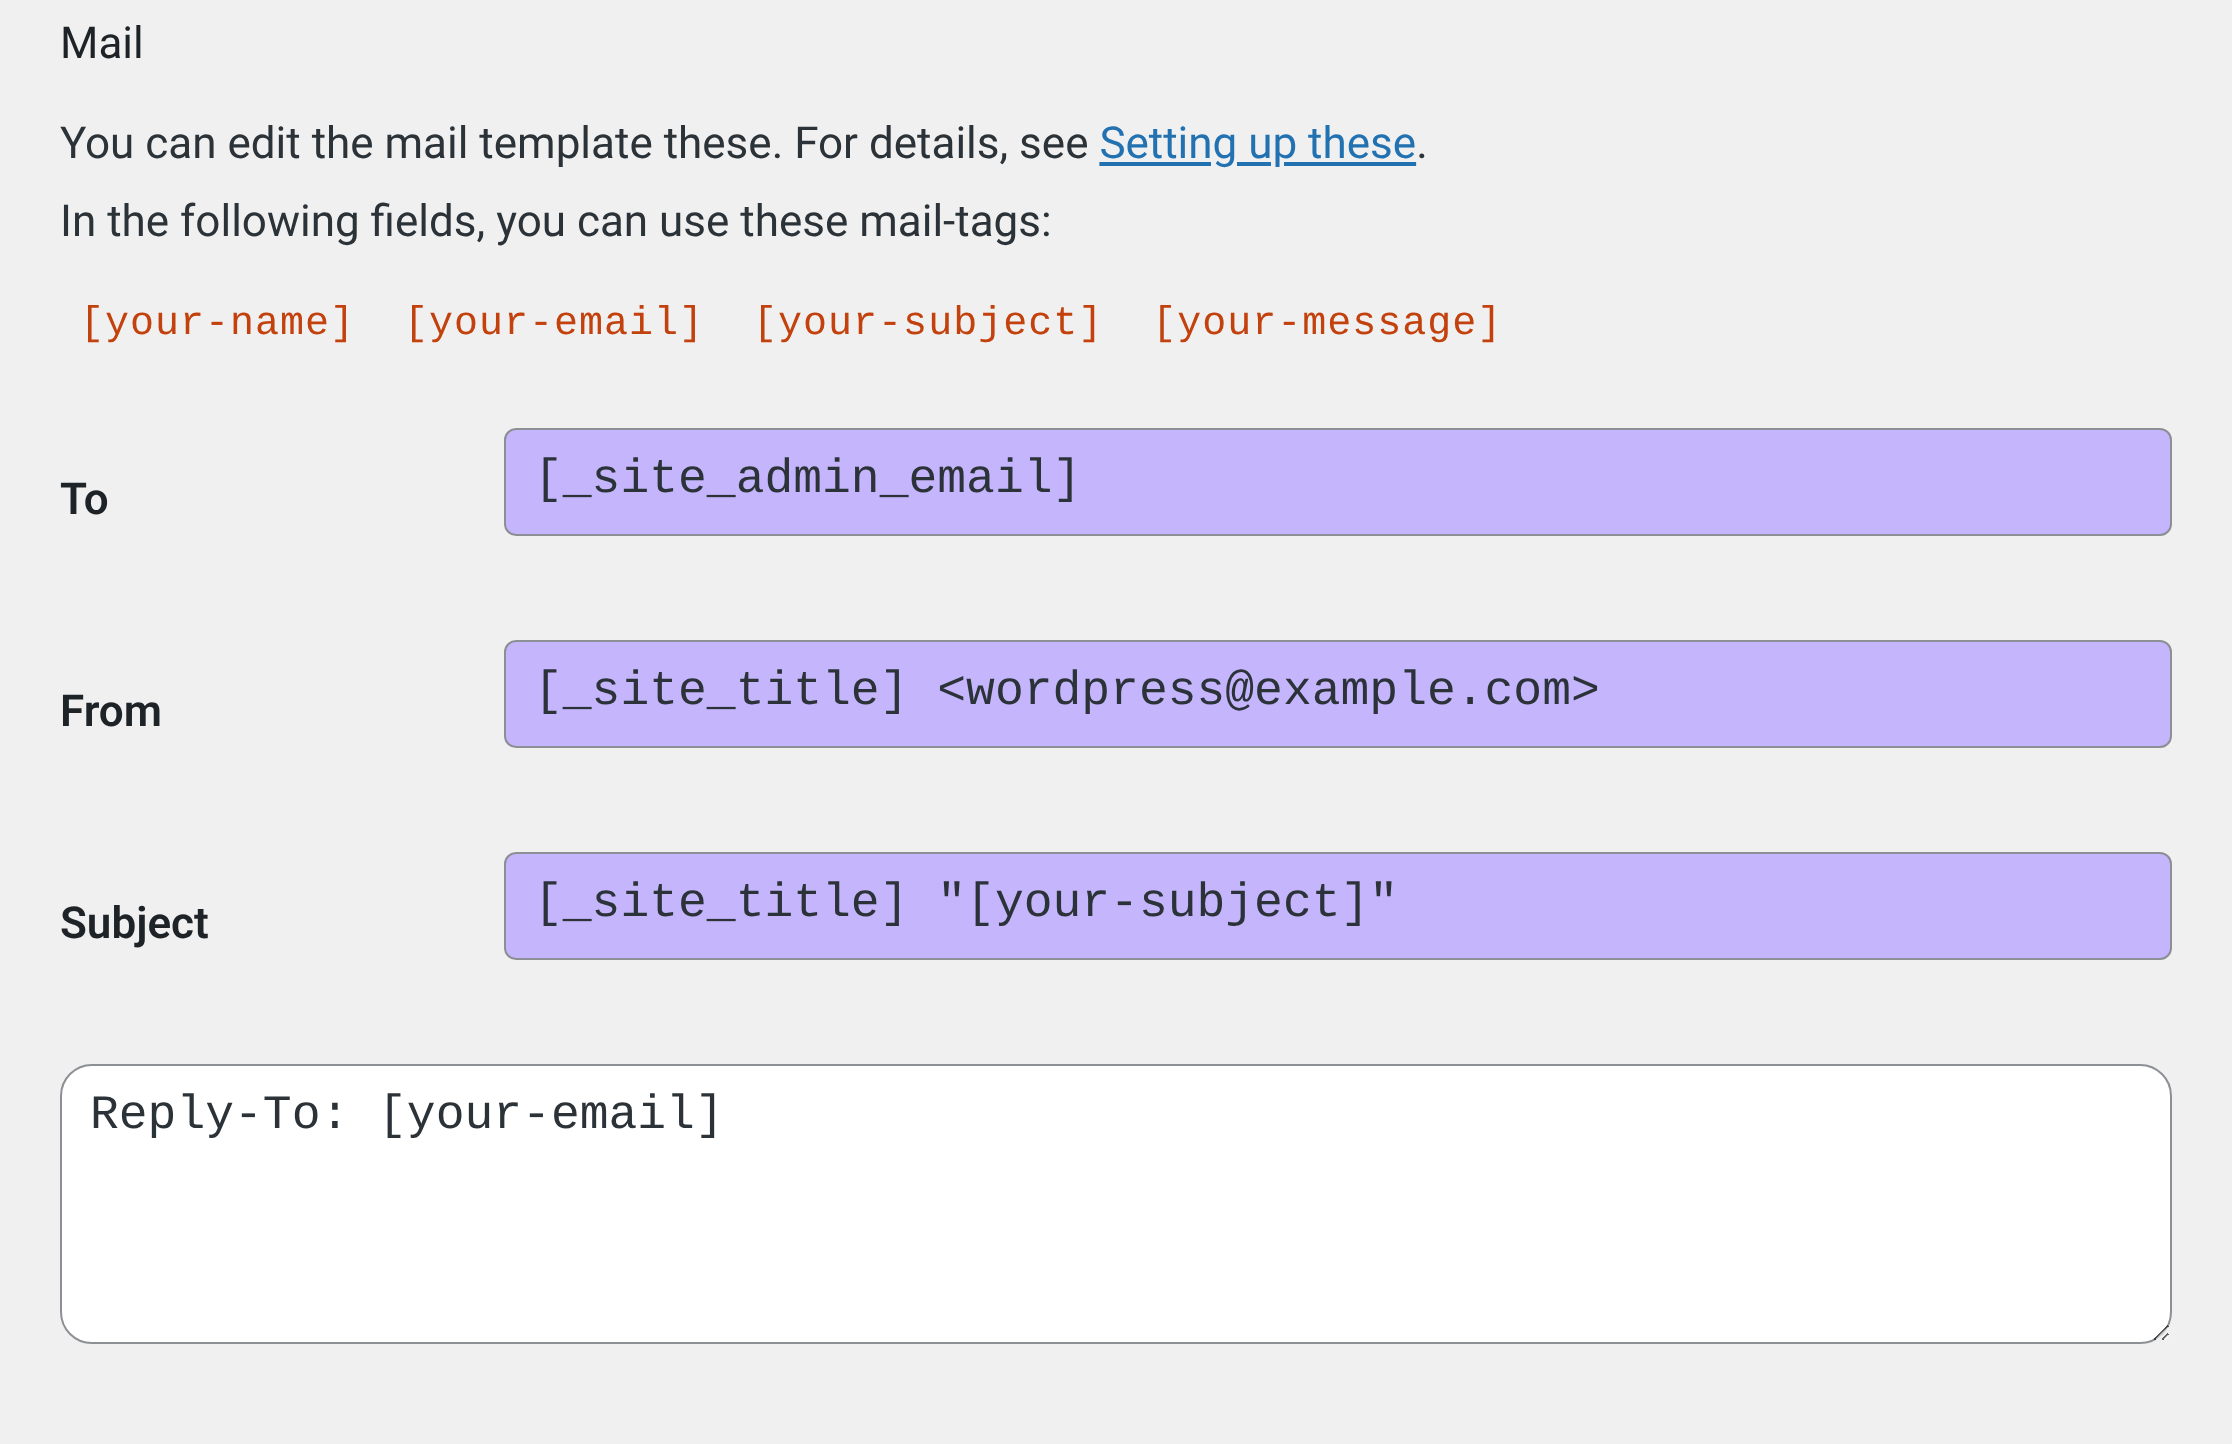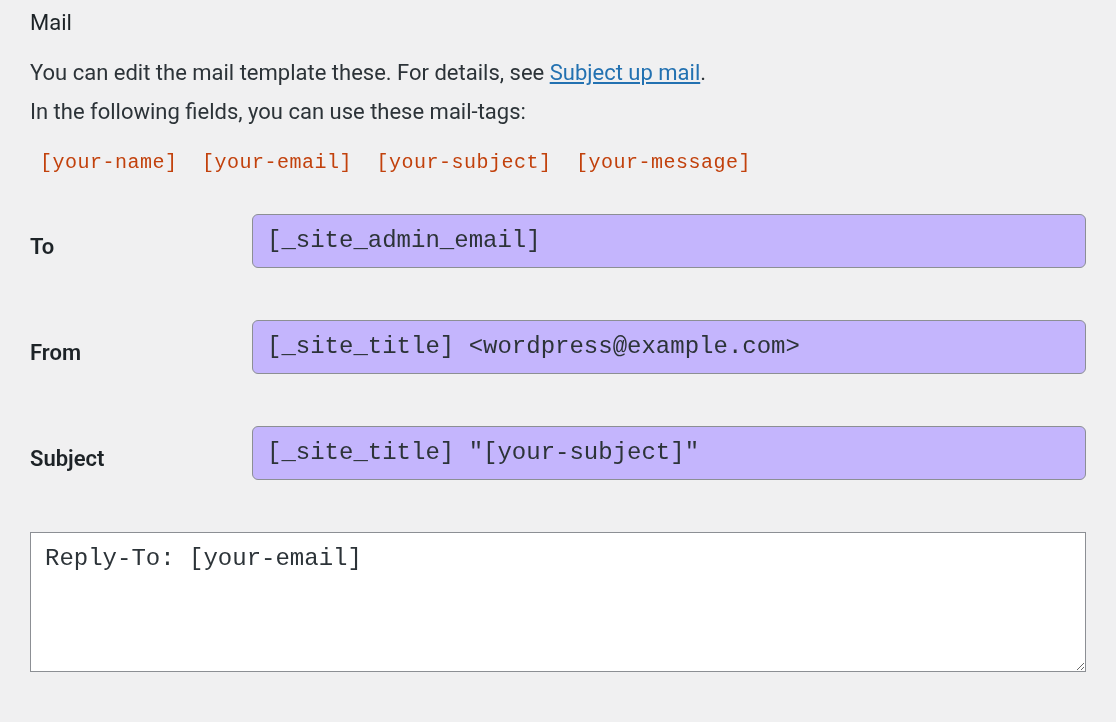--- a/index.html
+++ b/index.html
@@ -35,21 +35,21 @@
       font-size: 20px;
       color: #c2410c;
       margin-top: 22px;
       margin-bottom: 40px;
       letter-spacing: 0.5px;
       word-spacing: 12px;
       padding-left: 10px;
     }
     .form-row {
       display: flex;
-      align-items: center;
+      align-items: flex-end;
       margin-bottom: 52px;
     }
     .form-row:last-child {
       margin-bottom: 0;
     }
     .form-label {
       width: 222px;
       flex-shrink: 0;
       font-size: 22px;
       font-weight: 600;
@@ -67,35 +67,35 @@
       background-color: #c4b5fd;
       color: #2c3338;
       line-height: 1.5;
     }
     .form-textarea {
       flex: 1;
       font-family: "SFMono-Regular", Consolas, "Liberation Mono", Menlo, Courier, monospace;
       font-size: 24px;
       padding: 8px 14px;
       border: 1px solid #8c8f94;
-      border-radius: 0;
+      border-radius: 16px;
       background-color: #ffffff;
       color: #2c3338;
       line-height: 1.5;
       resize: both;
       min-height: 140px;
     }
   </style>
 </head>
 <body>
 
 <h2 class="section-title">Mail</h2>
 
 <p class="intro-text">
-  <span>You can edit the mail template these. For details, see </span><a href="#">Subject up mail</a><span>.</span>
+  <span>You can edit the mail template these. For details, see </span><a href="#">Setting up these</a><span>.</span>
 </p>
 <p class="intro-text">In the following fields, you can use these mail-tags:</p>
 <p class="mail-tags">[your-name] [your-email] [your-subject] [your-message]</p>
 
 <div class="form-row">
   <label class="form-label">To</label>
   <input type="text" class="form-input" value="[_site_admin_email]" style="">
 </div>
 
 <div class="form-row">

